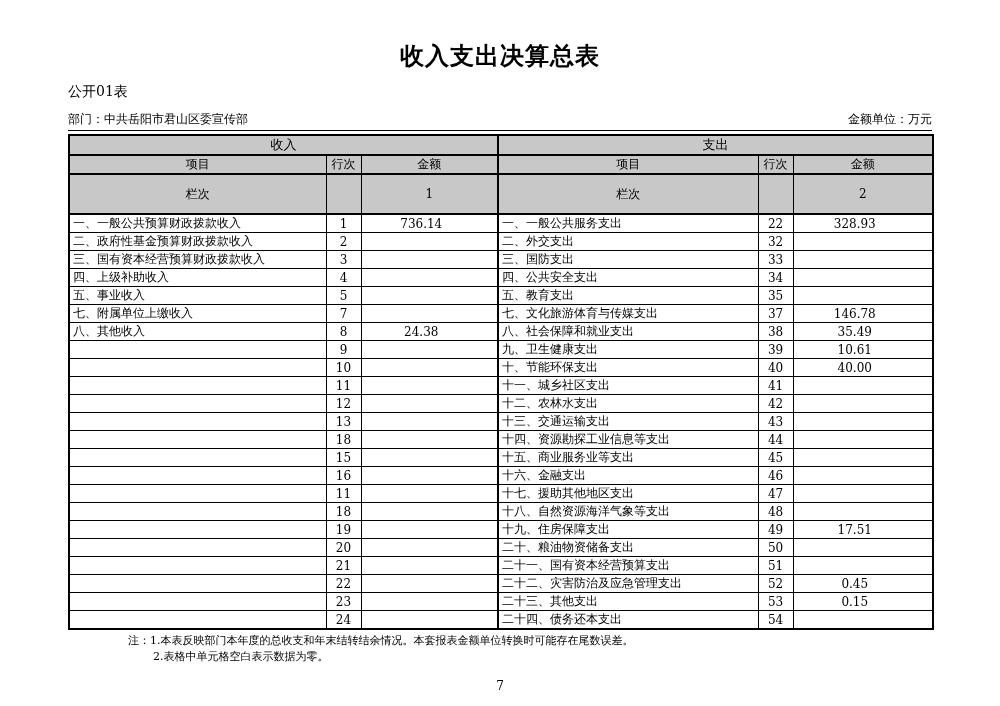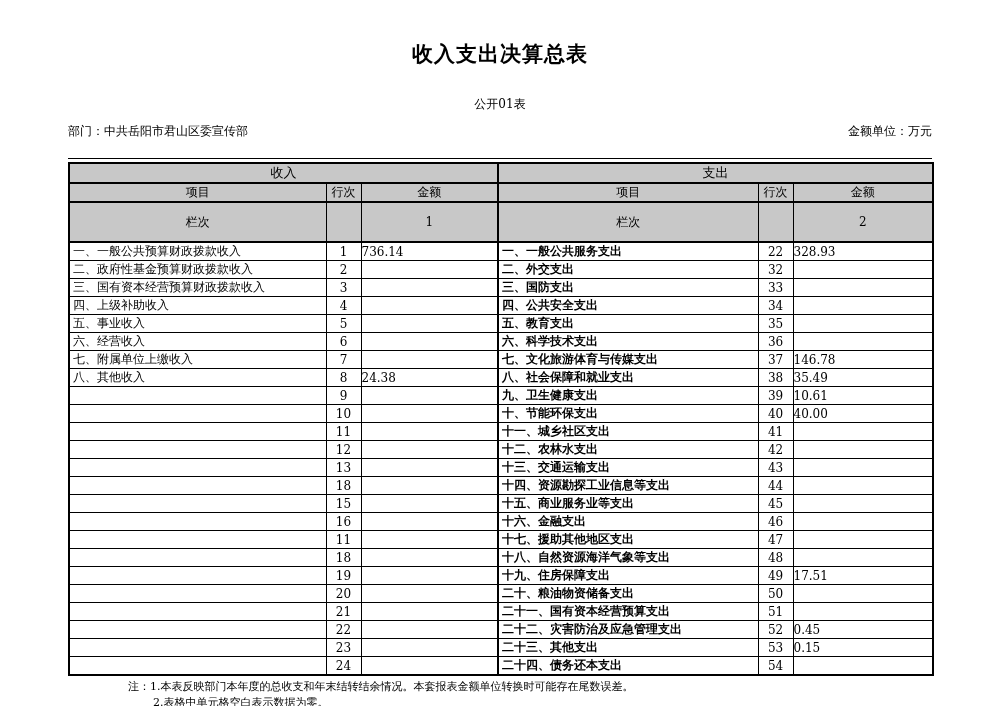--- a/index.html
+++ b/index.html
@@ -7,37 +7,37 @@
     width: 1000px; height: 706px;
     background: #ffffff;
     font-family: "DejaVu Serif", "Liberation Serif", serif;
     color: #000;
   }
   .page { width: 1000px; height: 706px; overflow: hidden; }
   .sheet { width: 864px; margin: 0 auto; }
 
   .doc-title {
     text-align: center;
-    font-size: 21px;
+    font-size: 24px;
     font-weight: bold;
     letter-spacing: 1px;
     padding-top: 40px;
   }
   .table-code {
-    text-align: center;
-    font-size: 12px;
-    margin-top: 28px;
+    text-align: left;
+    font-size: 14px;
+    margin-top: 11px;
   }
   .meta-row {
     display: flex;
     justify-content: space-between;
     align-items: flex-start;
     font-size: 12px;
     margin-top: 10px;
-    padding-bottom: 18px;
+    padding-bottom: 2px;
     border-bottom: 1px solid #000;
   }
 
   table.summary {
     width: 864px;
     margin-top: 3px;
     border-collapse: collapse;
     table-layout: fixed;
     border: 2px solid #000;
     font-size: 12px;
@@ -52,22 +52,22 @@
     font-weight: normal;
     text-align: center;
     border-bottom-width: 2px;
   }
   tr.section-header th { height: 16px; font-size: 13px; }
   tr.col-header th { height: 18px; }
   tr.index-header th { height: 40px; }
   table.summary tbody td { height: 18px; }
   .c-item  { text-align: left;  padding-left: 3px; }
   .c-line  { text-align: center; }
-  .c-amount{ text-align: left; padding-right: 16px; }
-  .half-sep { border-left: 2px solid #000 !important; font-weight: bold; }
+  .c-amount{ text-align: center; padding-right: 16px; }
+  .half-sep { border-left: 2px solid #000 !important; }
 
   .notes { font-size: 11px; line-height: 16px; margin-top: 3px; width: 920px; margin-left: 60px; }
   .note-line2 { padding-left: 25px; }
   .page-number { text-align: center; font-size: 12px; margin-top: 14px; }
 </style>
 </head>
 <body>
 
 <div class="page">
   <div class="doc-title">收入支出决算总表</div>
@@ -146,28 +146,20 @@
           </tr>
           <tr>
             <td class="c-item">五、事业收入</td>
             <td class="c-line">5</td>
             <td class="c-amount"></td>
             <td class="c-item half-sep">五、教育支出</td>
             <td class="c-line">35</td>
             <td class="c-amount"></td>
           </tr>
           <tr>
-            <td class="c-item">六、经营收入</td>
-            <td class="c-line">6</td>
-            <td class="c-amount"></td>
-            <td class="c-item half-sep">六、科学技术支出</td>
-            <td class="c-line">36</td>
-            <td class="c-amount"></td>
-          </tr>
-          <tr>
             <td class="c-item">七、附属单位上缴收入</td>
             <td class="c-line">7</td>
             <td class="c-amount"></td>
             <td class="c-item half-sep">七、文化旅游体育与传媒支出</td>
             <td class="c-line">37</td>
             <td class="c-amount">146.78</td>
           </tr>
           <tr>
             <td class="c-item">八、其他收入</td>
             <td class="c-line">8</td>

